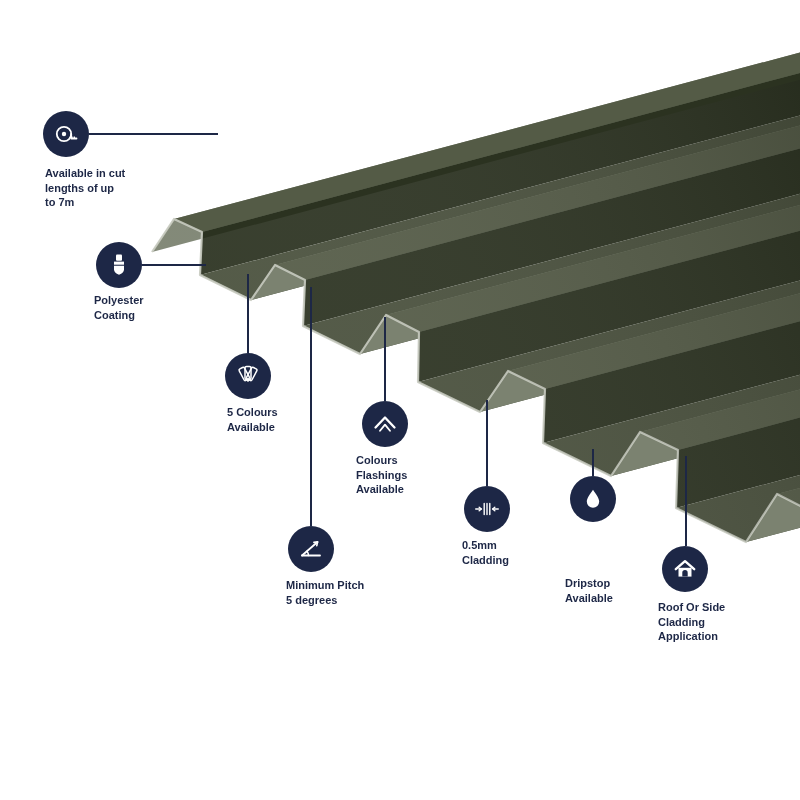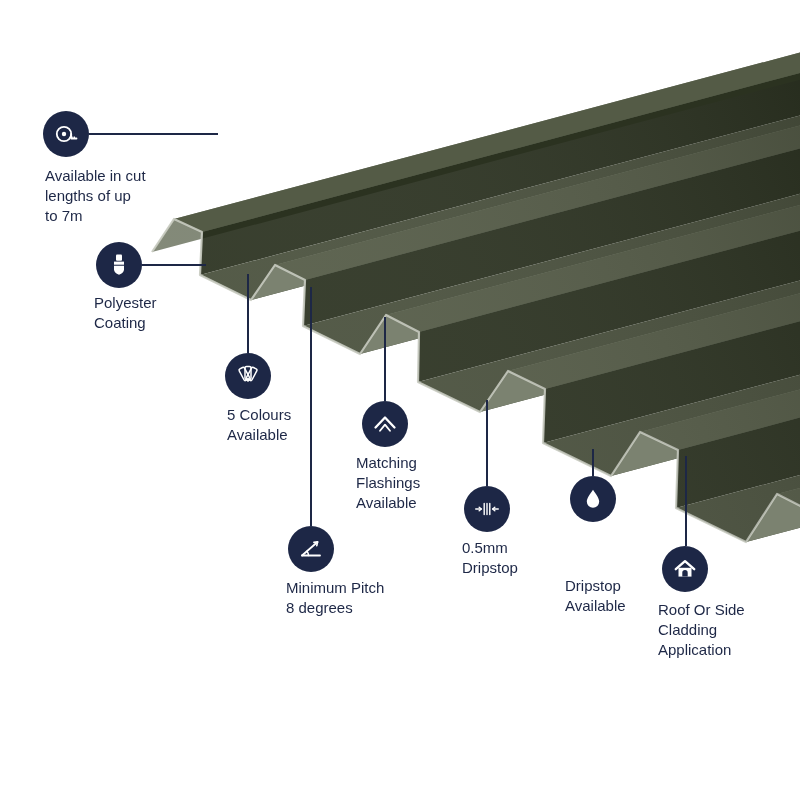--- a/index.html
+++ b/index.html
@@ -18,21 +18,21 @@
   .callout{position:absolute;left:0;top:0;width:0;height:0;}
   .badge{
     position:absolute;width:46px;height:46px;border-radius:50%;
     background:var(--accent);display:flex;align-items:center;justify-content:center;
   }
   .cline{position:absolute;background:var(--accent);}
   .cline.v{width:2px;}
   .cline.h{height:2px;}
   .clabel{
     position:absolute;color:var(--accent);
-    font-size:15px;font-weight:400;line-height:1.32;
+    font-size:11px;font-weight:700;line-height:1.32;
     white-space:pre-line;
   }
   
   .c1 .badge{left:43px;top:111px;}   .c1 .cline{left:89px;top:133px;width:129px;}  .c1 .clabel{left:45px;top:166px;width:160px;}
   .c2 .badge{left:96px;top:242px;}   .c2 .cline{left:142px;top:264px;width:64px;}  .c2 .clabel{left:94px;top:293px;width:130px;}
   .c3 .badge{left:225px;top:353px;}  .c3 .cline{left:247px;top:274px;height:79px;} .c3 .clabel{left:227px;top:405px;width:130px;}
   .c4 .badge{left:362px;top:401px;}  .c4 .cline{left:384px;top:317px;height:84px;} .c4 .clabel{left:356px;top:453px;width:130px;}
   .c5 .badge{left:288px;top:526px;}  .c5 .cline{left:310px;top:287px;height:239px;}.c5 .clabel{left:286px;top:578px;width:160px;}
   .c6 .badge{left:464px;top:486px;}  .c6 .cline{left:486px;top:400px;height:86px;} .c6 .clabel{left:462px;top:538px;width:120px;}
   .c7 .badge{left:570px;top:476px;}  .c7 .cline{left:592px;top:449px;height:27px;} .c7 .clabel{left:565px;top:528px;width:120px;margin-top:48px;}
@@ -136,50 +136,50 @@
   </div>
 
   <div class="callout c4">
     <div class="cline v"></div>
     <div class="badge">
       <svg width="26" height="26" viewBox="0 0 26 26">
         <path class="icon-stroke" d="M3.5 16.5 L13 6.5 L22.5 16.5" stroke-width="2.3"></path>
         <path class="icon-stroke" d="M8 19.8 L13 13.6 L18 19.8" stroke-width="1.8"></path>
       </svg>
     </div>
-    <div class="clabel">Matching
+    <div class="clabel">Colours
 Flashings
 Available</div>
   </div>
 
   <div class="callout c5">
     <div class="cline v"></div>
     <div class="badge">
       <svg width="26" height="26" viewBox="0 0 26 26">
         <path class="icon-stroke" d="M4 19.5 H22" stroke-width="1.8"></path>
         <path class="icon-stroke" d="M4 19.5 L19.5 6" stroke-width="1.8"></path>
         <path class="icon-stroke" d="M19.6 5.9 l-3.7 0.5 M19.6 5.9 l-0.8 3.7" stroke-width="1.6"></path>
         <path class="icon-stroke" d="M10.5 19.5 A6.5 6.5 0 0 0 8.9 15.2" stroke-width="1.5"></path>
       </svg>
     </div>
     <div class="clabel">Minimum Pitch
-8 degrees</div>
+5 degrees</div>
   </div>
 
   <div class="callout c6">
     <div class="cline v"></div>
     <div class="badge">
       <svg width="26" height="26" viewBox="0 0 26 26">
         <path class="icon-stroke" d="M10.2 7.5 V18.5 M13 7.5 V18.5 M15.8 7.5 V18.5" stroke-width="1.4"></path>
         <path class="icon-stroke" d="M1.8 13 H7 M24.2 13 H19" stroke-width="1.6"></path>
         <path class="icon-stroke" d="M5.2 11.2 L7.4 13 L5.2 14.8 M20.8 11.2 L18.6 13 L20.8 14.8" stroke-width="1.4"></path>
       </svg>
     </div>
     <div class="clabel">0.5mm
-Dripstop</div>
+Cladding</div>
   </div>
 
   <div class="callout c7">
     <div class="cline v"></div>
     <div class="badge">
       <svg width="26" height="26" viewBox="0 0 26 26">
         <path d="M13 3.8 C10 8.2 6.8 12.2 6.8 15.6 a6.2 6.2 0 0 0 12.4 0 C19.2 12.2 16 8.2 13 3.8 Z" fill="#ffffff"></path>
       </svg>
     </div>
     <div class="clabel">Dripstop

